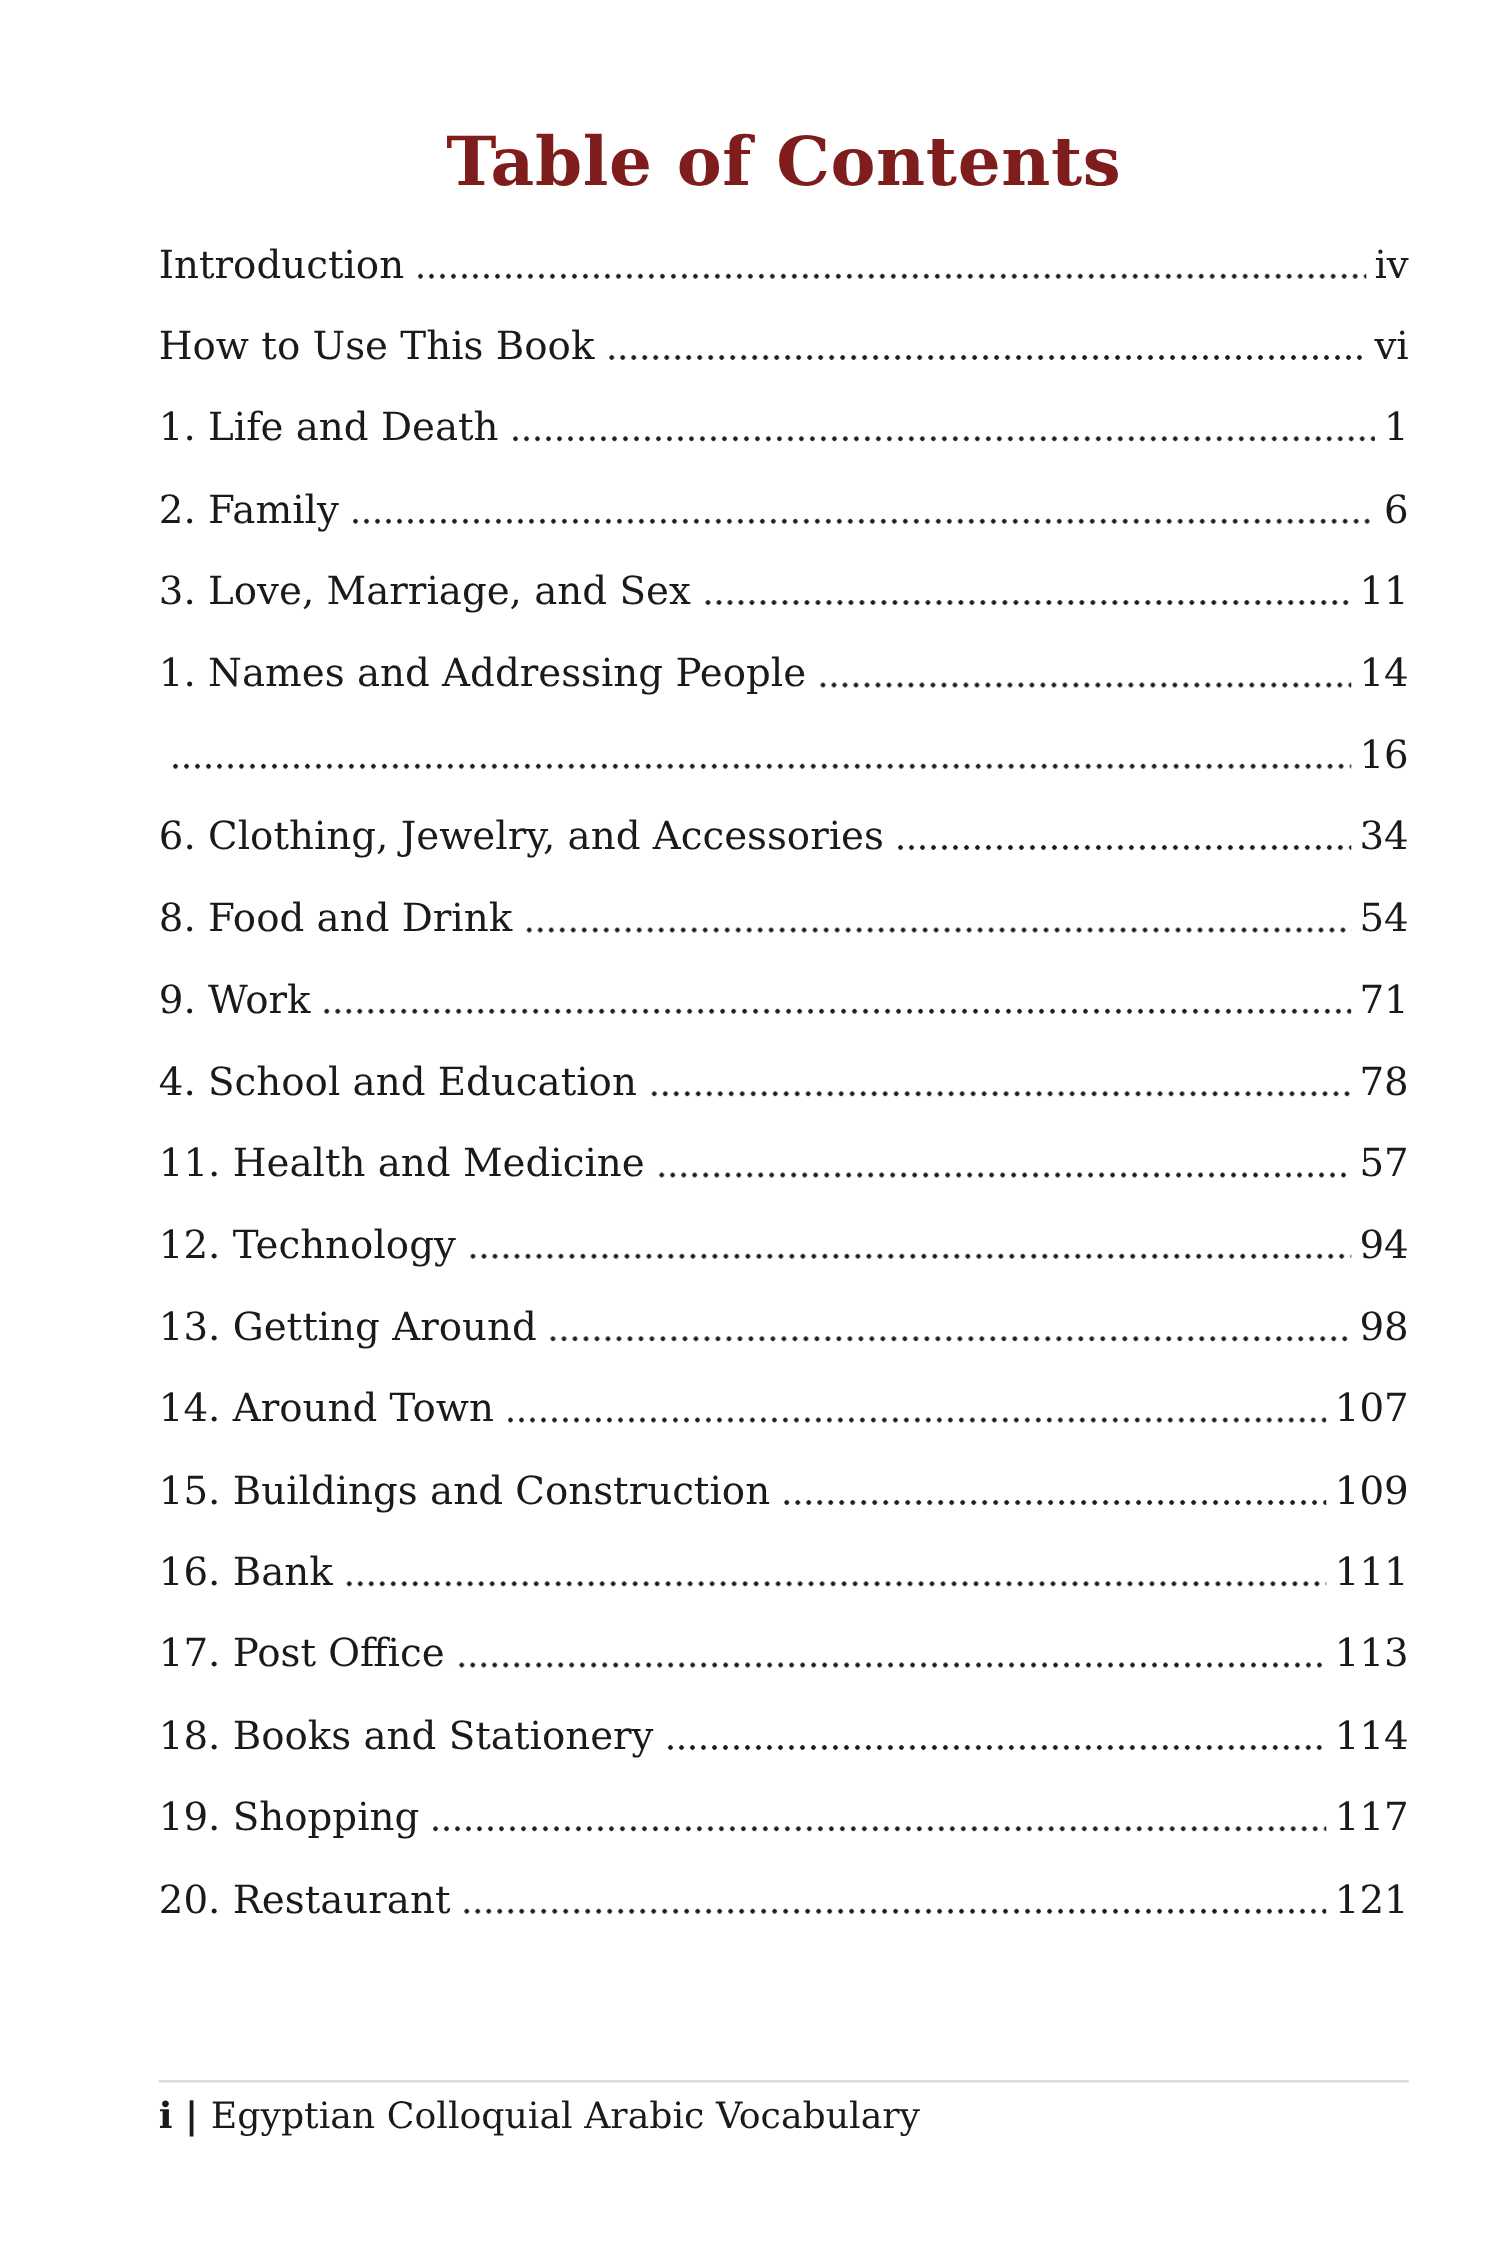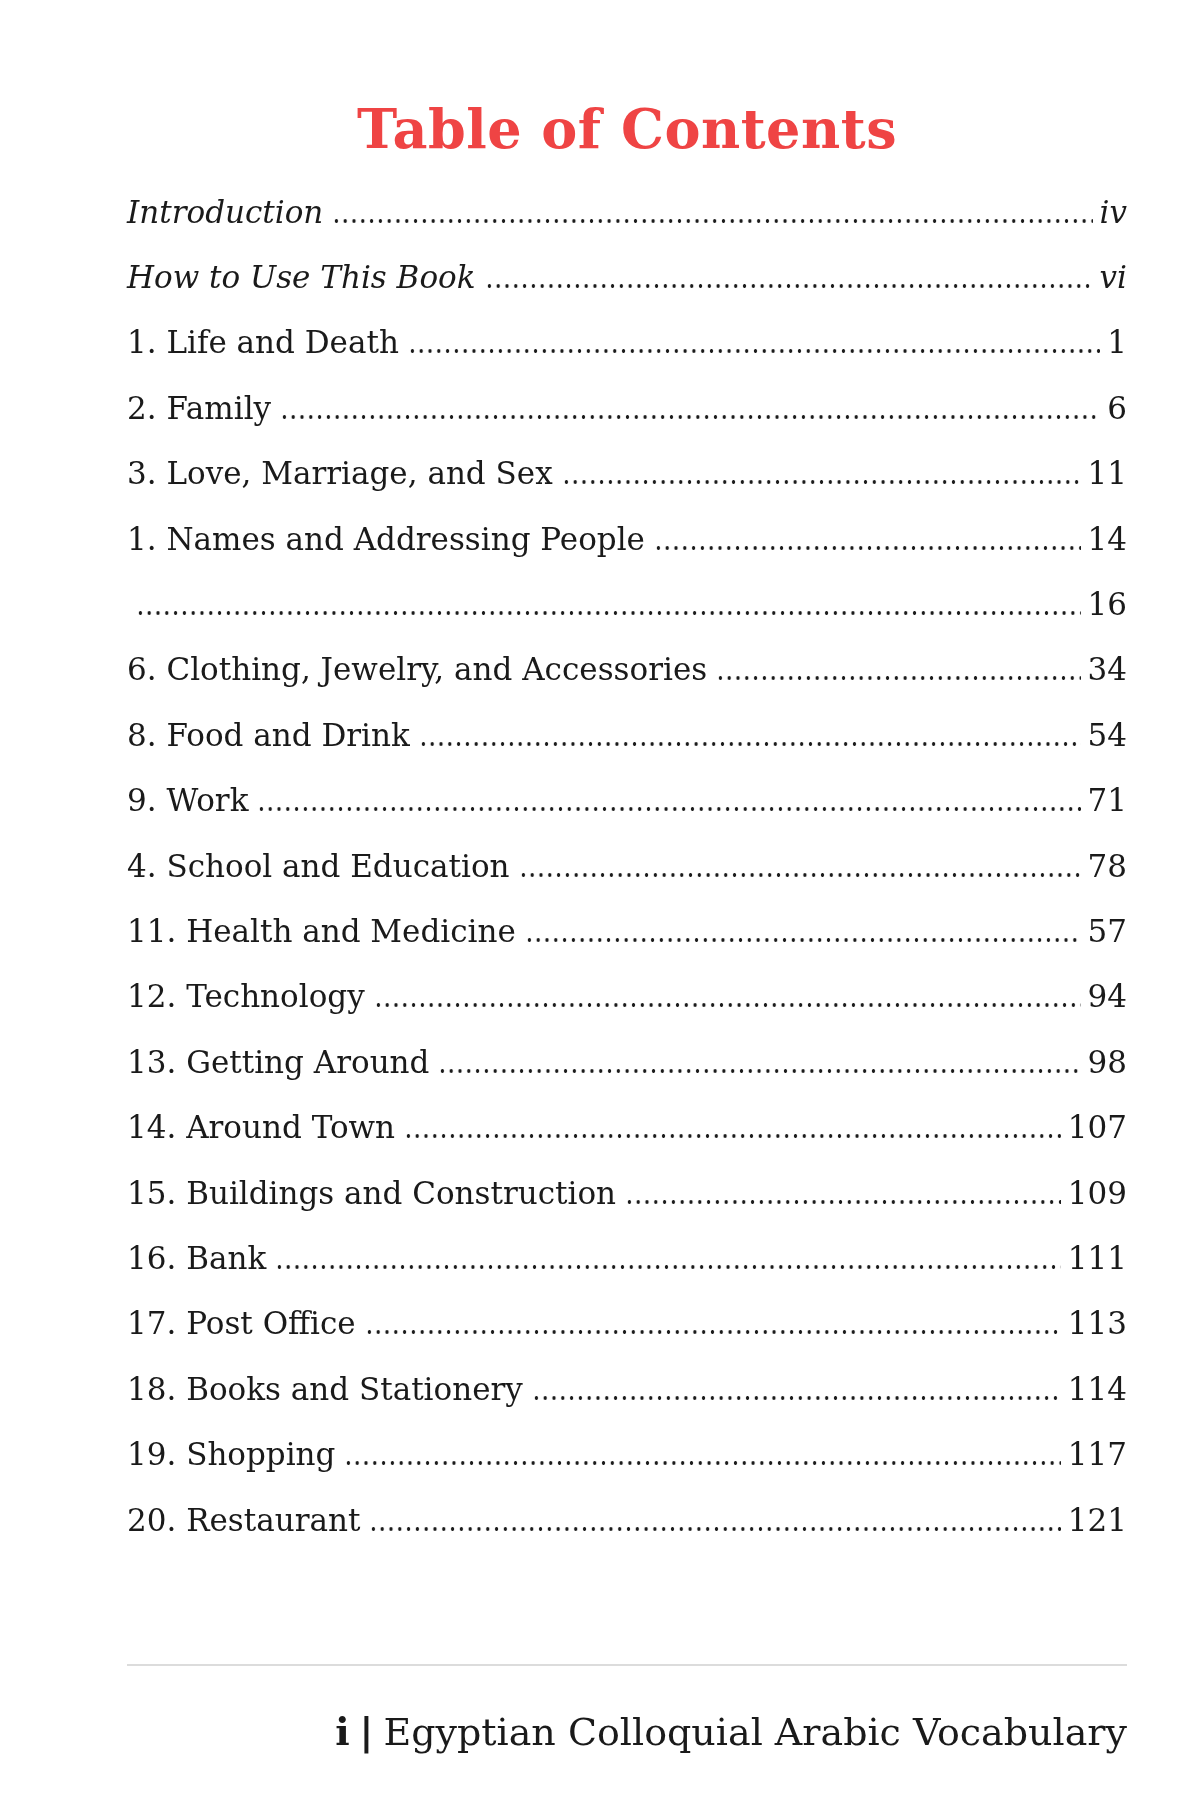--- a/index.html
+++ b/index.html
@@ -21,54 +21,54 @@
     letter-spacing:0.5px;
   }
   .toc{top:179px;}
   .toc-row{
     display:flex;
     align-items:center;
     height:65.4px;
     font-size:31px;
     white-space:nowrap;
   }
-  .toc-row.italic{font-style:italic;}
+  .toc-row.italic{}
   .toc-label{flex:0 0 auto;}
   .dots{
     flex:1 1 auto;
     align-self:stretch;
     margin-left:7px;
     margin-right:3px;
     background-image:radial-gradient(circle,#1b1b1b 1.55px,rgba(0,0,0,0) 2.05px);
     background-size:8.8px 10px;
     background-repeat:repeat-x;
     background-position:2px calc(50% + 9px);
   }
   .toc-page{flex:0 0 auto;margin-left:4px;text-align:left;}
   .footer-rule{
     position:absolute;
     top:1664px;
     height:2px;
     background:#dcdcdc;
   }
   .footer{
-    top:1712px;
-    text-align:right;
-    font-size:38px;
+    top:1672px;
+    text-align:left;
+    font-size:29px;
     line-height:40px;
   }
   .footer .pgnum{font-weight:bold;}
   .footer .sep{font-weight:bold;margin:0 10px;}
 </style>
 </head>
 <body>
 
 <div class="page" style="color: rgb(26, 26, 26);">
 
-  <div class="content title" style="color: #ef4444;">Table of Contents</div>
+  <div class="content title" style="color: #7f1d1d;">Table of Contents</div>
 
   <div class="content toc" id="toc-list">
       <div class="toc-row italic">
         <span class="toc-label">Introduction</span>
         <span class="dots"></span>
         <span class="toc-page">iv</span>
       </div>
       <div class="toc-row italic">
         <span class="toc-label">How to Use This Book</span>
         <span class="dots"></span>

